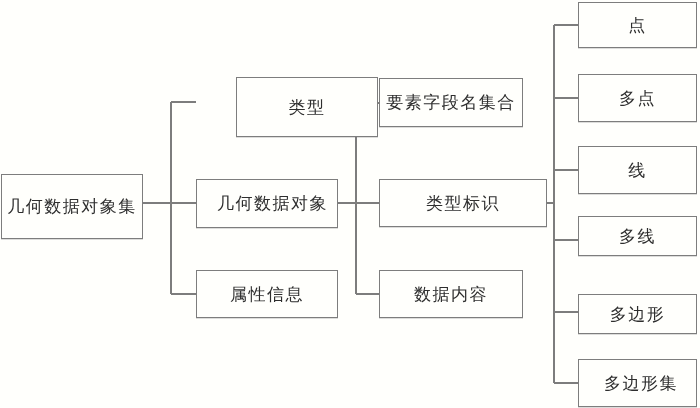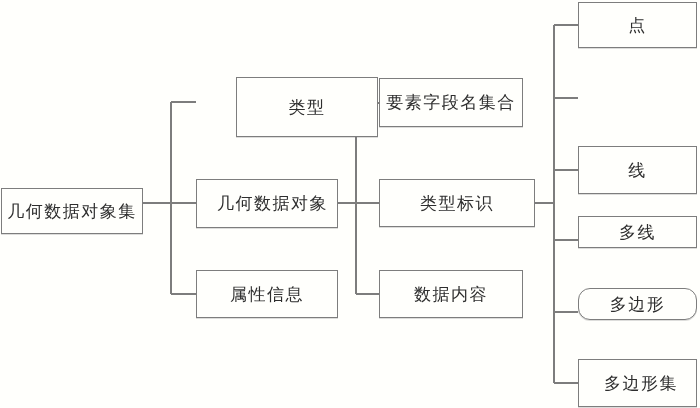--- a/index.html
+++ b/index.html
@@ -27,35 +27,35 @@
     color: #2e2e2e;
     display: flex;
     align-items: center;
     justify-content: center;
     font-size: 17px;
     letter-spacing: 1.5px;
     box-shadow: 0 1px 0 rgba(120,120,120,0.25);
   }
 
   
-  .n-root    { left: 1px;   top: 188px; width: 142px; height: 46px; text-align: center; }
+  .n-root    { left: 1px;   top: 174px; width: 142px; height: 65px; text-align: center; }
   
   .n-type    { left: 196px; top: 77px;  width: 142px; height: 60px; margin-left: 40px; }
   .n-geo     { left: 196px; top: 179px; width: 142px; height: 49px; padding-left: 11px; }
   .n-attr    { left: 196px; top: 270px; width: 142px; height: 48px; }
   
   .n-fields  { left: 379px; top: 78px;  width: 144px; height: 49px; justify-content: center; }
-  .n-typeid  { left: 379px; top: 179px; width: 156px; height: 48px; }
+  .n-typeid  { left: 379px; top: 179px; width: 168px; height: 48px; }
   .n-content { left: 379px; top: 270px; width: 144px; height: 48px; }
   
   .n-point   { left: 578px; top: 2px;   width: 119px; height: 46px; }
   .n-mpoint  { left: 578px; top: 74px;  width: 119px; height: 48px; }
   .n-linebx  { left: 578px; top: 146px; width: 119px; height: 48px; }
-  .n-mline   { left: 578px; top: 216px; width: 119px; height: 32px; }
-  .n-poly    { left: 578px; top: 288px; width: 119px; height: 32px; border-radius: 12px; }
+  .n-mline   { left: 578px; top: 216px; width: 119px; height: 40px; }
+  .n-poly    { left: 578px; top: 294px; width: 119px; height: 40px; }
   .n-polyset { left: 578px; top: 359px; width: 119px; height: 48px; padding-left: 7px; }
 </style>
 </head>
 <body>
 
 <div class="canvas">
 
   <svg class="wires" viewBox="0 0 700 408" xmlns="http://www.w3.org/2000/svg" stroke="#7d7d7d" stroke-width="1.3" fill="none" shape-rendering="crispEdges">
 
     <path d="M143,203 H196"></path>
@@ -98,20 +98,23 @@
   <div class="node n-typeid">
     <span>类型标识</span>
   </div>
   <div class="node n-content">
     <span>数据内容</span>
   </div>
 
   <div class="node n-point">
     <span>点</span>
   </div>
+  <div class="node n-mpoint">
+    <span>多点</span>
+  </div>
   <div class="node n-linebx">
     <span>线</span>
   </div>
   <div class="node n-mline">
     <span>多线</span>
   </div>
   <div class="node n-poly">
     <span>多边形</span>
   </div>
   <div class="node n-polyset">

